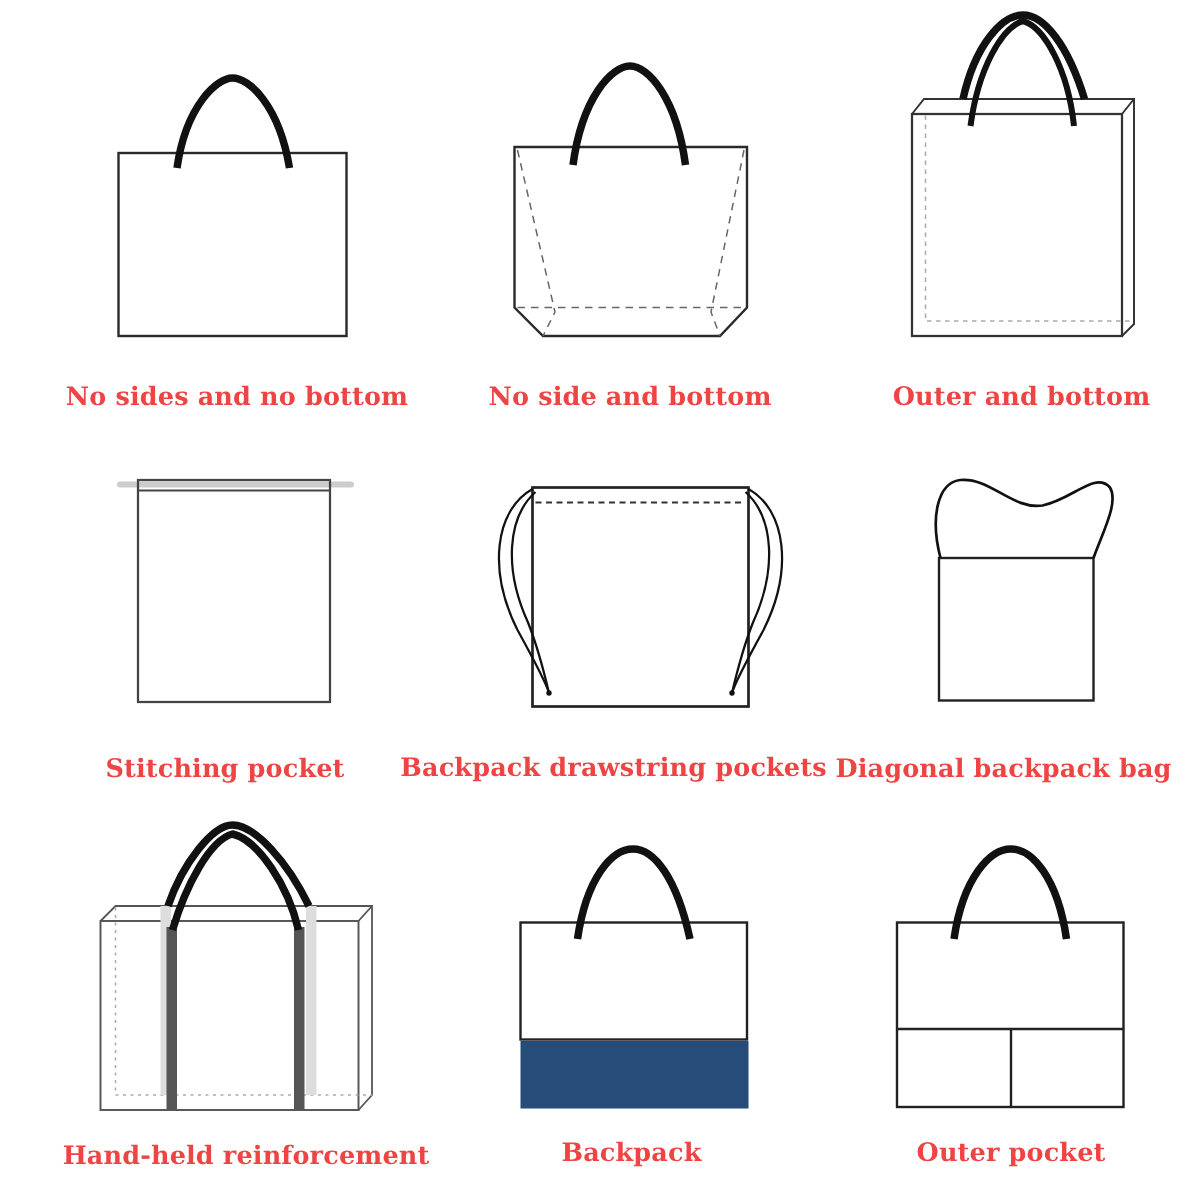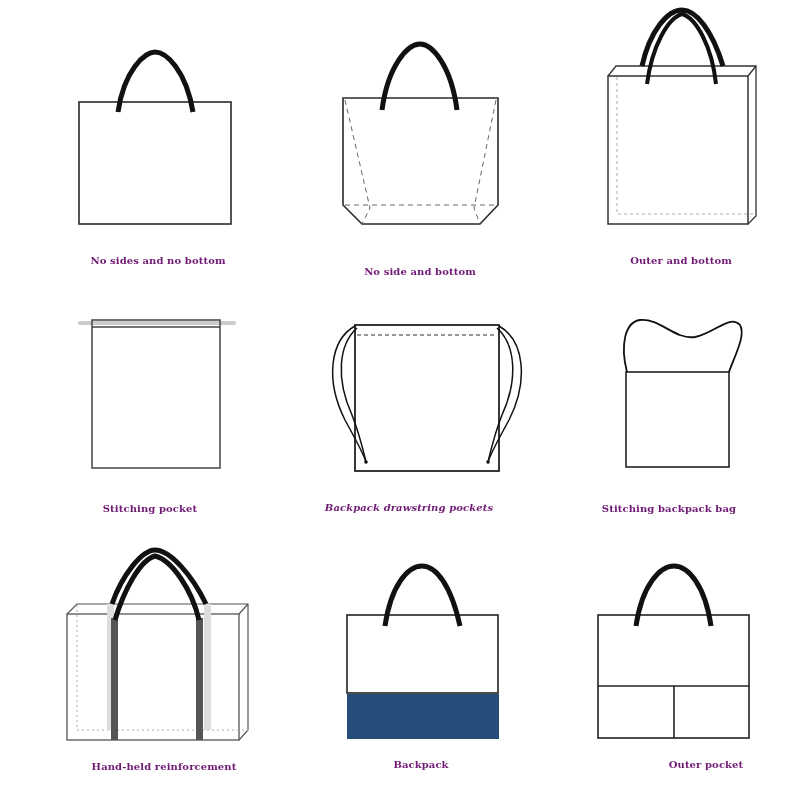--- a/index.html
+++ b/index.html
@@ -1,40 +1,40 @@
 <!DOCTYPE html>
 <html><head>
 <meta charset="utf-8">
 <style>
   html, body { margin:0; padding:0; background:#ffffff; }
   body { width:800px; height:800px; position:relative; overflow:hidden; font-family:"DejaVu Serif", serif; }
   .cell { position:absolute; }
   .cell svg { position:absolute; left:0; top:0; overflow:visible; }
-  .label { position:absolute; font-family:"DejaVu Serif", serif; font-weight:bold; font-size:10px; color:#701a75; white-space:nowrap; transform:translateX(-50%); letter-spacing:0.1px; }
+  .label { position:absolute; font-family:"DejaVu Serif", serif; font-weight:bold; font-size:17px; color:#ef4444; white-space:nowrap; transform:translateX(-50%); letter-spacing:0.1px; }
 </style>
 </head>
 <body>
 
 <div class="cell" style="left:0;top:0;width:800px;height:800px;pointer-events:none;">
   <svg width="800" height="800">
 
     <rect x="79" y="102" width="152" height="122" fill="none" stroke="#2a2a2a" stroke-width="1.6"></rect>
     <path d="M118 112 C124 70, 145 52, 155 52 C166 52, 186 70, 193 112" fill="none" stroke="#111" stroke-width="5"></path>
   </svg>
 </div>
 <div class="label" style="left:158px;top:255px;">No sides and no bottom</div>
 
 <div class="cell" style="left:0;top:0;width:800px;height:800px;pointer-events:none;">
   <svg width="800" height="800">
     <path d="M343 98 L498 98 L498 205 L480 224 L362 224 L343 205 Z" fill="none" stroke="#2a2a2a" stroke-width="1.6"></path>
     <path d="M345 100 L370 208 L362 224 M496 100 L474 208 L480 224 M345 205 L497 205" fill="none" stroke="#666" stroke-width="1" stroke-dasharray="5,4"></path>
     <path d="M382 110 C388 65, 408 44, 420 44 C432 44, 451 65, 457 110" fill="none" stroke="#111" stroke-width="5"></path>
   </svg>
 </div>
-<div class="label" style="left:420px;top:266px;">No side and bottom</div>
+<div class="label" style="left:420px;top:255px;">No side and bottom</div>
 
 <div class="cell" style="left:0;top:0;width:800px;height:800px;pointer-events:none;">
   <svg width="800" height="800">
     <rect x="608" y="76" width="140" height="148" fill="none" stroke="#333" stroke-width="1.5"></rect>
     <path d="M608 76 L616 66 L756 66 L756 216 L748 224 M748 76 L756 66" fill="none" stroke="#333" stroke-width="1.3"></path>
     <path d="M617 77 L617 214 L756 214" fill="none" stroke="#aaa" stroke-width="1" stroke-dasharray="3,3"></path>
     <path d="M642 66 C650 30, 668 10, 682 10 C696 10, 712 30, 723 66" fill="none" stroke="#111" stroke-width="5"></path>
     <path d="M647 84 C652 46, 668 18, 682 14 C696 18, 712 46, 716 84" fill="none" stroke="#111" stroke-width="4"></path>
   </svg>
 </div>
@@ -54,29 +54,29 @@
     <rect x="355" y="325" width="144" height="146" fill="none" stroke="#222" stroke-width="1.8"></rect>
     <line x1="357" y1="335" x2="497" y2="335" stroke="#333" stroke-width="1.2" stroke-dasharray="4,3"></line>
     <path d="M355 326 C330 340, 325 380, 345 420 C356 440, 364 455, 366 462" fill="none" stroke="#111" stroke-width="1.5"></path>
     <path d="M357 328 C338 345, 336 380, 352 415 C358 430, 362 445, 366 462" fill="none" stroke="#111" stroke-width="1.5"></path>
     <path d="M499 326 C524 340, 529 380, 509 420 C498 440, 490 455, 488 462" fill="none" stroke="#111" stroke-width="1.5"></path>
     <path d="M497 328 C516 345, 518 380, 502 415 C496 430, 492 445, 488 462" fill="none" stroke="#111" stroke-width="1.5"></path>
     <circle cx="366" cy="462" r="1.8" fill="#111"></circle>
     <circle cx="488" cy="462" r="1.8" fill="#111"></circle>
   </svg>
 </div>
-<div class="label" style="left:409px;top:502px;font-style:italic;">Backpack drawstring pockets</div>
+<div class="label" style="left:409px;top:502px;">Backpack drawstring pockets</div>
 
 <div class="cell" style="left:0;top:0;width:800px;height:800px;pointer-events:none;">
   <svg width="800" height="800">
     <rect x="626" y="372" width="103" height="95" fill="none" stroke="#222" stroke-width="1.6"></rect>
     <path d="M627 372 C620 345, 625 322, 640 320 C660 318, 675 340, 695 337 C715 333, 730 314, 740 325 C746 335, 735 355, 729 372" fill="none" stroke="#111" stroke-width="1.8"></path>
   </svg>
 </div>
-<div class="label" style="left:669px;top:503px;">Stitching backpack bag</div>
+<div class="label" style="left:669px;top:503px;">Diagonal backpack bag</div>
 
 <div class="cell" style="left:0;top:0;width:800px;height:800px;pointer-events:none;">
   <svg width="800" height="800">
     <rect x="67" y="614" width="172" height="126" fill="none" stroke="#555" stroke-width="1.3"></rect>
     <path d="M67 614 L77 604 L248 604 L248 730 L239 740 M239 614 L248 604" fill="none" stroke="#555" stroke-width="1.2"></path>
     <path d="M77 605 L77 730 L248 730" fill="none" stroke="#aaa" stroke-width="1" stroke-dasharray="2,3"></path>
     <rect x="107" y="604" width="7" height="126" fill="#ddd"></rect>
     <rect x="204" y="604" width="7" height="126" fill="#ddd"></rect>
     <rect x="111" y="618" width="7" height="122" fill="#555"></rect>
     <rect x="196" y="618" width="7" height="122" fill="#555"></rect>
@@ -96,13 +96,13 @@
 <div class="label" style="left:421px;top:759px;">Backpack</div>
 
 <div class="cell" style="left:0;top:0;width:800px;height:800px;pointer-events:none;">
   <svg width="800" height="800">
     <rect x="598" y="615" width="151" height="123" fill="none" stroke="#222" stroke-width="1.6"></rect>
     <line x1="598" y1="686" x2="749" y2="686" stroke="#222" stroke-width="1.6"></line>
     <line x1="674" y1="686" x2="674" y2="738" stroke="#222" stroke-width="1.6"></line>
     <path d="M636 626 C642 585, 660 566, 674 566 C688 566, 705 585, 711 626" fill="none" stroke="#111" stroke-width="5"></path>
   </svg>
 </div>
-<div class="label" style="left:674px;top:759px;margin-left:32px;">Outer pocket</div>
+<div class="label" style="left:674px;top:759px;">Outer pocket</div>
 
 </body></html>

